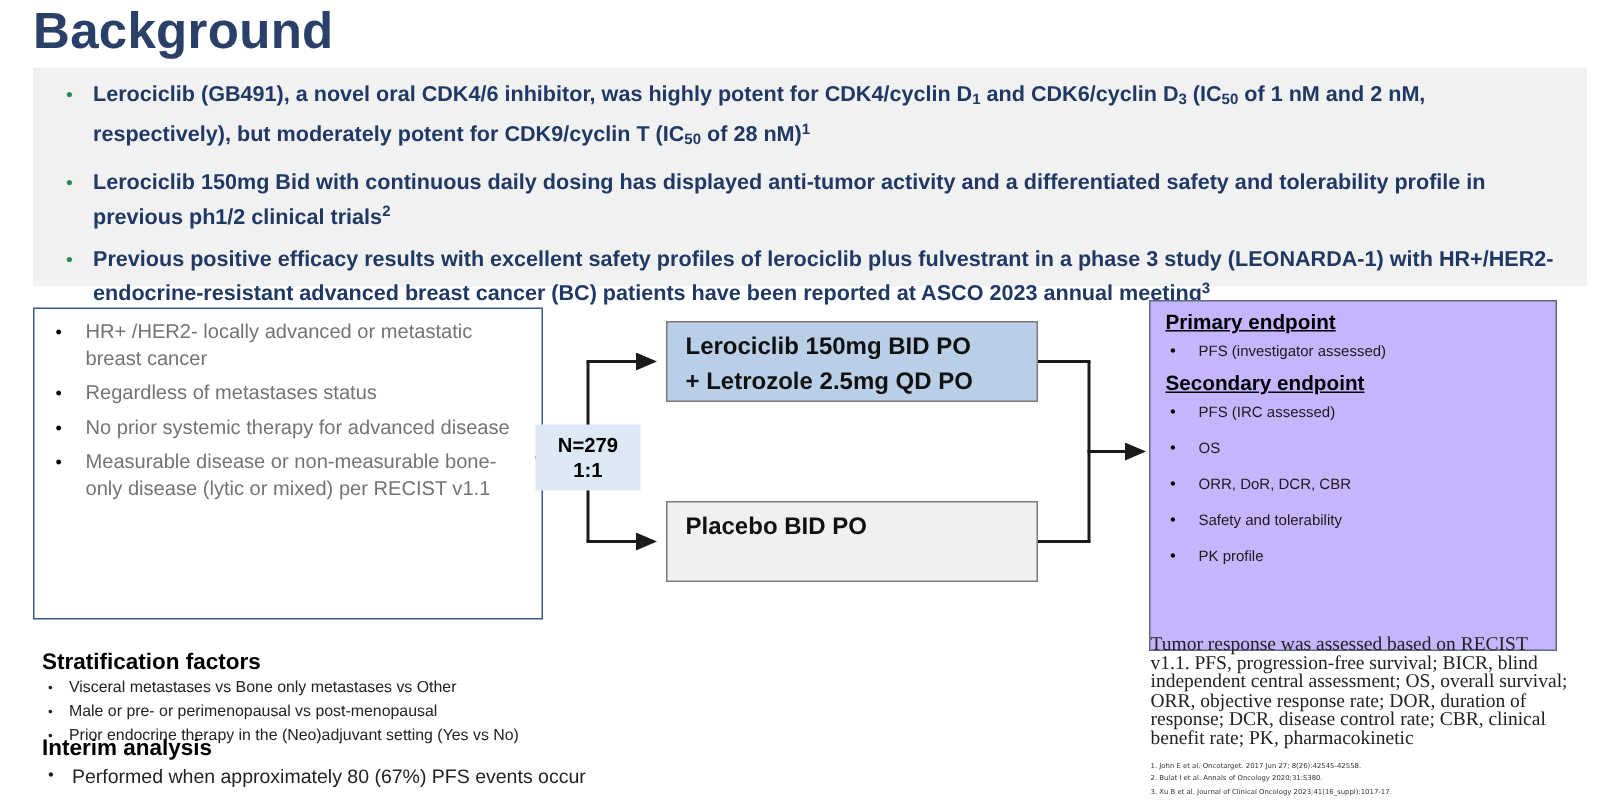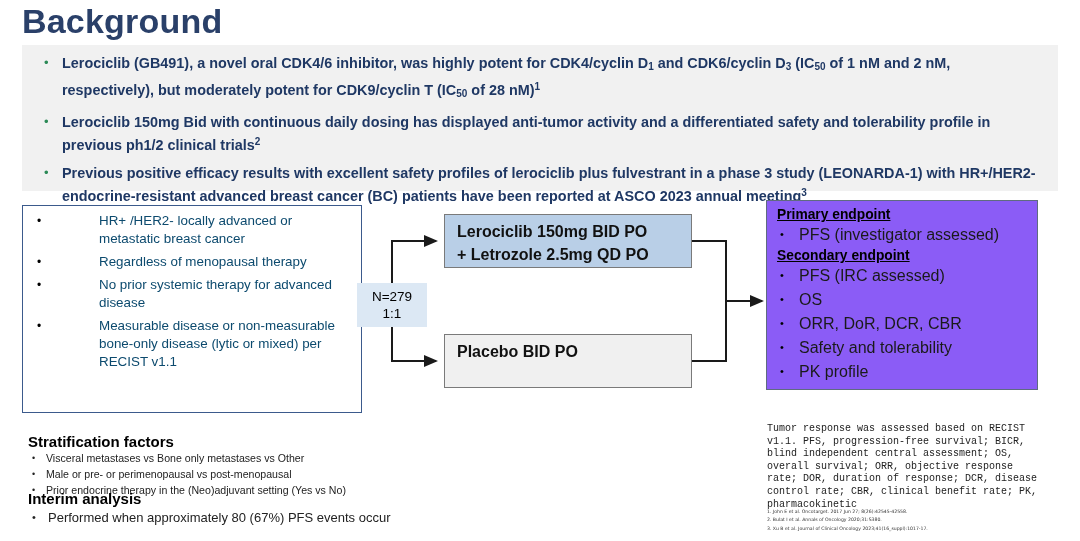--- a/index.html
+++ b/index.html
@@ -91,39 +91,38 @@
     color: #000;
     font-size: 12px;
     line-height: 18px;
     flex: 0 0 24px;
     padding-left: 4px;
     box-sizing: border-box;
   }
   .crit-text {
     font-size: 13.4px;
     line-height: 18px;
-    color: #0c4a6e;
+    color: #737373;
     flex: 1 1 auto;
-    margin-left: 42px;
   }
 
   
   #randomization-box {
     position: absolute;
     left: 357px;
     top: 283px;
     width: 70px;
     height: 44px;
     background: #dce8f4;
     display: flex;
     flex-direction: column;
     align-items: center;
     justify-content: center;
     font-size: 13.5px;
-    font-weight: normal;
+    font-weight: bold;
     color: #000;
     line-height: 17px;
   }
 
   
   .arm-box {
     position: absolute;
     box-sizing: border-box;
     padding: 5px 10px 0 12px;
     font-size: 16px;
@@ -157,24 +156,24 @@
     height: 541px;
     pointer-events: none;
   }
 
   
   #endpoints-box {
     position: absolute;
     left: 766px;
     top: 200px;
     width: 272px;
-    height: 190px;
+    height: 234px;
     border: 1.2px solid #5f6b80;
     box-sizing: border-box;
-    background: #8b5cf6;
+    background: #c4b5fd;
     padding: 5px 6px 2px 10px;
   }
   .ep-heading {
     font-size: 13.8px;
     font-weight: bold;
     color: #000;
     text-decoration: underline;
     margin: 1px 0 2px 0;
   }
   .ep-row {
@@ -184,21 +183,21 @@
   }
   .ep-dot {
     color: #000;
     font-size: 11px;
     line-height: 21px;
     flex: 0 0 22px;
     padding-left: 3px;
     box-sizing: border-box;
   }
   .ep-text {
-    font-size: 16px;
+    font-size: 10px;
     line-height: 21px;
     color: #1a1a1a;
     flex: 1 1 auto;
   }
 
   
   #strat-section {
     position: absolute;
     left: 28px;
     top: 433px;
@@ -251,22 +250,22 @@
     line-height: 19px;
     color: #222;
   }
 
   
   #footnote {
     position: absolute;
     left: 767px;
     top: 423px;
     width: 280px;
-    font-family: Liberation Mono, monospace;
-    font-size: 10px;
+    font-family: Liberation Serif, serif;
+    font-size: 13px;
     line-height: 12.6px;
     color: #222;
   }
   #references {
     position: absolute;
     left: 767px;
     top: 508px;
     width: 290px;
     font-family: "DejaVu Sans", sans-serif;
     font-size: 4.6px;
@@ -294,21 +293,21 @@
   </div>
 </div>
 
 <div id="criteria-box">
   <div class="crit-row">
     <span class="crit-dot">•</span>
     <span class="crit-text">HR+ /HER2- locally advanced or metastatic breast cancer</span>
   </div>
   <div class="crit-row">
     <span class="crit-dot">•</span>
-    <span class="crit-text">Regardless of menopausal therapy</span>
+    <span class="crit-text">Regardless of metastases status</span>
   </div>
   <div class="crit-row">
     <span class="crit-dot">•</span>
     <span class="crit-text">No prior systemic therapy for advanced disease</span>
   </div>
   <div class="crit-row">
     <span class="crit-dot">•</span>
     <span class="crit-text">Measurable disease or non-measurable bone-only disease (lytic or mixed) per RECIST v1.1</span>
   </div>
 </div>

